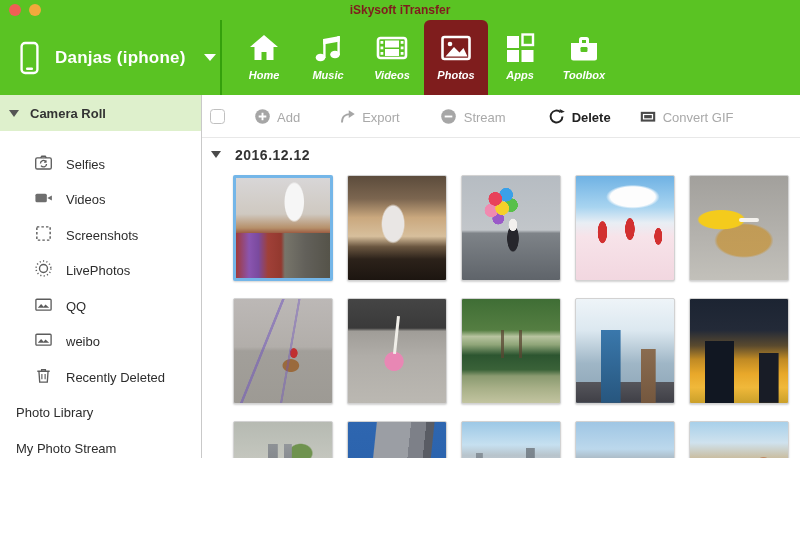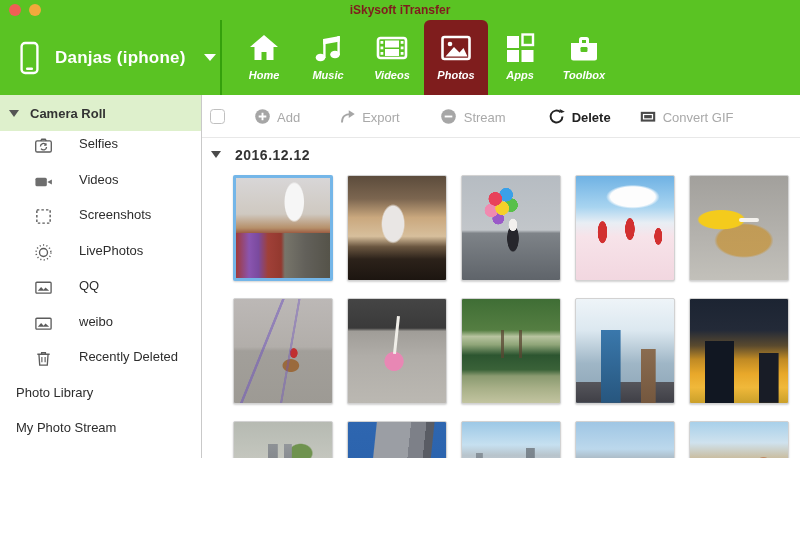--- a/index.html
+++ b/index.html
@@ -29,21 +29,21 @@
   .tab .tlabel { color: #fff; font-size: 11px; font-weight: bold; margin-top: 5px; }
 
   
   .main { display: flex; height: 363px; }
   .sidebar { width: 202px; border-right: 1px solid #c9c9c9; background: #fff; flex: none; }
   .side-root { height: 36px; background: #def0cc; display: flex; align-items: center; padding-left: 9px; gap: 11px;
                font-size: 13px; font-weight: bold; color: #333; cursor: pointer; }
   .tri-down { width: 0; height: 0; border-left: 5.5px solid transparent; border-right: 5.5px solid transparent;
               border-top: 7px solid #555; }
   .side-list { padding-top: 5px; }
-  .side-item { height: 35.5px; display: flex; align-items: flex-start; padding-left: 34px; gap: 26px; font-size: 13px;
+  .side-item { height: 35.5px; display: flex; align-items: flex-end; padding-left: 34px; gap: 13px; font-size: 13px;
                color: #2d2d2d; cursor: pointer; }
   .side-item.root-level { padding-left: 16px; }
   .sicon { width: 19px; height: 19px; display: flex; align-items: center; justify-content: center; flex: none; }
 
   .content { flex: 1; display: flex; flex-direction: column; overflow: hidden; }
   .toolbar { height: 43px; display: flex; align-items: center; padding-left: 8px; border-bottom: 1px solid #e8e8e8; flex: none; }
   .checkbox { width: 15px; height: 15px; border: 1.5px solid #c0c0c0; border-radius: 3.5px; background: #fff; cursor: pointer; }
   .tbtn { display: flex; align-items: flex-end; gap: 6px; font-size: 13px; cursor: pointer; }
   .tbtn .bicon { width: 18px; height: 18px; display: flex; align-items: center; justify-content: center; }
   .tbtn.disabled { color: #a9a9a9; }

